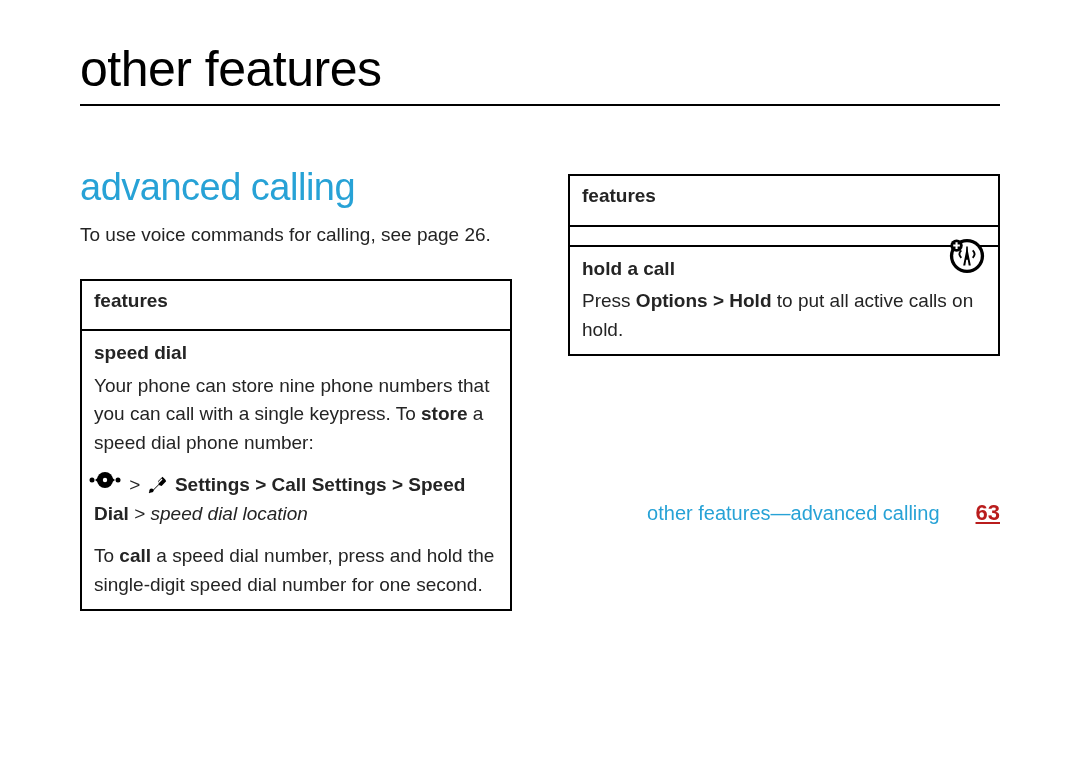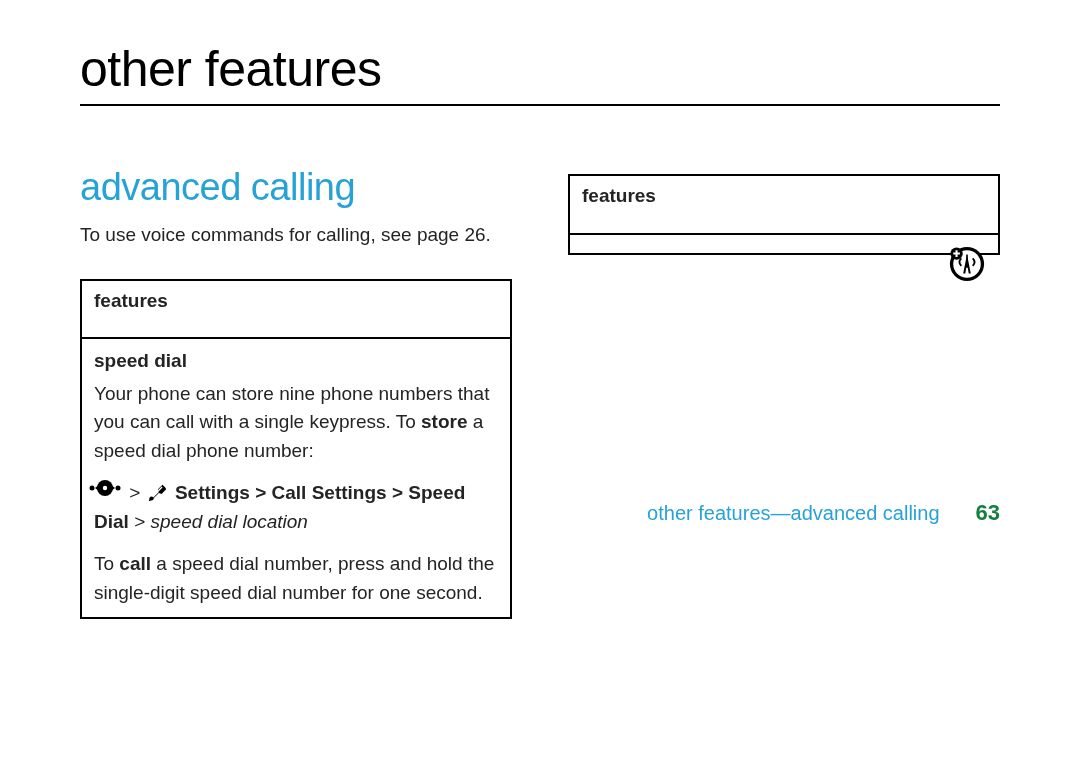--- a/index.html
+++ b/index.html
@@ -55,21 +55,21 @@
     margin: 0 0 30px 0;
   }
   .feature-box {
     border: 2px solid #000;
     font-size: 19px;
     line-height: 1.5;
     position: relative;
   }
   .fb-header {
     font-weight: 700;
-    padding: 6px 12px 22px 12px;
+    padding: 6px 12px 14px 12px;
     border-bottom: 2px solid #000;
     font-size: 19px;
   }
   .fb-cell {
     padding: 8px 12px 10px 12px;
     border-bottom: 2px solid #000;
     position: relative;
   }
   .fb-cell:last-child { border-bottom: none; }
   .item-title {
@@ -115,21 +115,21 @@
     bottom: 28px;
     left: 80px;
     right: 80px;
     display: flex;
     justify-content: flex-end;
     align-items: baseline;
     gap: 36px;
     font-size: 20px;
   }
   .footer .breadcrumb { color: var(--accent); }
-  .footer .pagenum { font-weight: 700; color: #15803d; font-size: 22px; }
+  .footer .pagenum { font-weight: 700; color: #b91c1c; font-size: 22px; text-decoration: underline; }
 
   
   .col-right { padding-top: 8px; }
 
   .pr-icon { padding-right: 56px; } 
 </style>
 </head>
 <body>
 
 <div class="page">
@@ -193,20 +193,26 @@
 
               <path d="M14 14 Q10 18 14 22" stroke="#000" stroke-width="2" fill="none"></path>
               <path d="M26 14 Q30 18 26 22" stroke="#000" stroke-width="2" fill="none"></path>
 
               <circle cx="9" cy="9" r="6.5" fill="#000"></circle>
               <path d="M9 5.5 V12.5 M5.5 9 H12.5" stroke="#fff" stroke-width="2.2"></path>
             </svg>
           </span>
         </div>
 
+        <div class="fb-cell">
+          <span class="item-title">hold a call</span>
+          <span>
+            <span>Press </span><span class="bold narrow">Options</span><span class="bold narrow"> &gt; </span><span class="bold narrow">Hold</span><span> to put all active calls on hold.</span>
+          </span>
+        </div>
 
       </div>
     </div>
 
   </div>
 
   <div class="footer">
     <span class="breadcrumb">other features—advanced calling</span>
     <span class="pagenum">63</span>
   </div>

